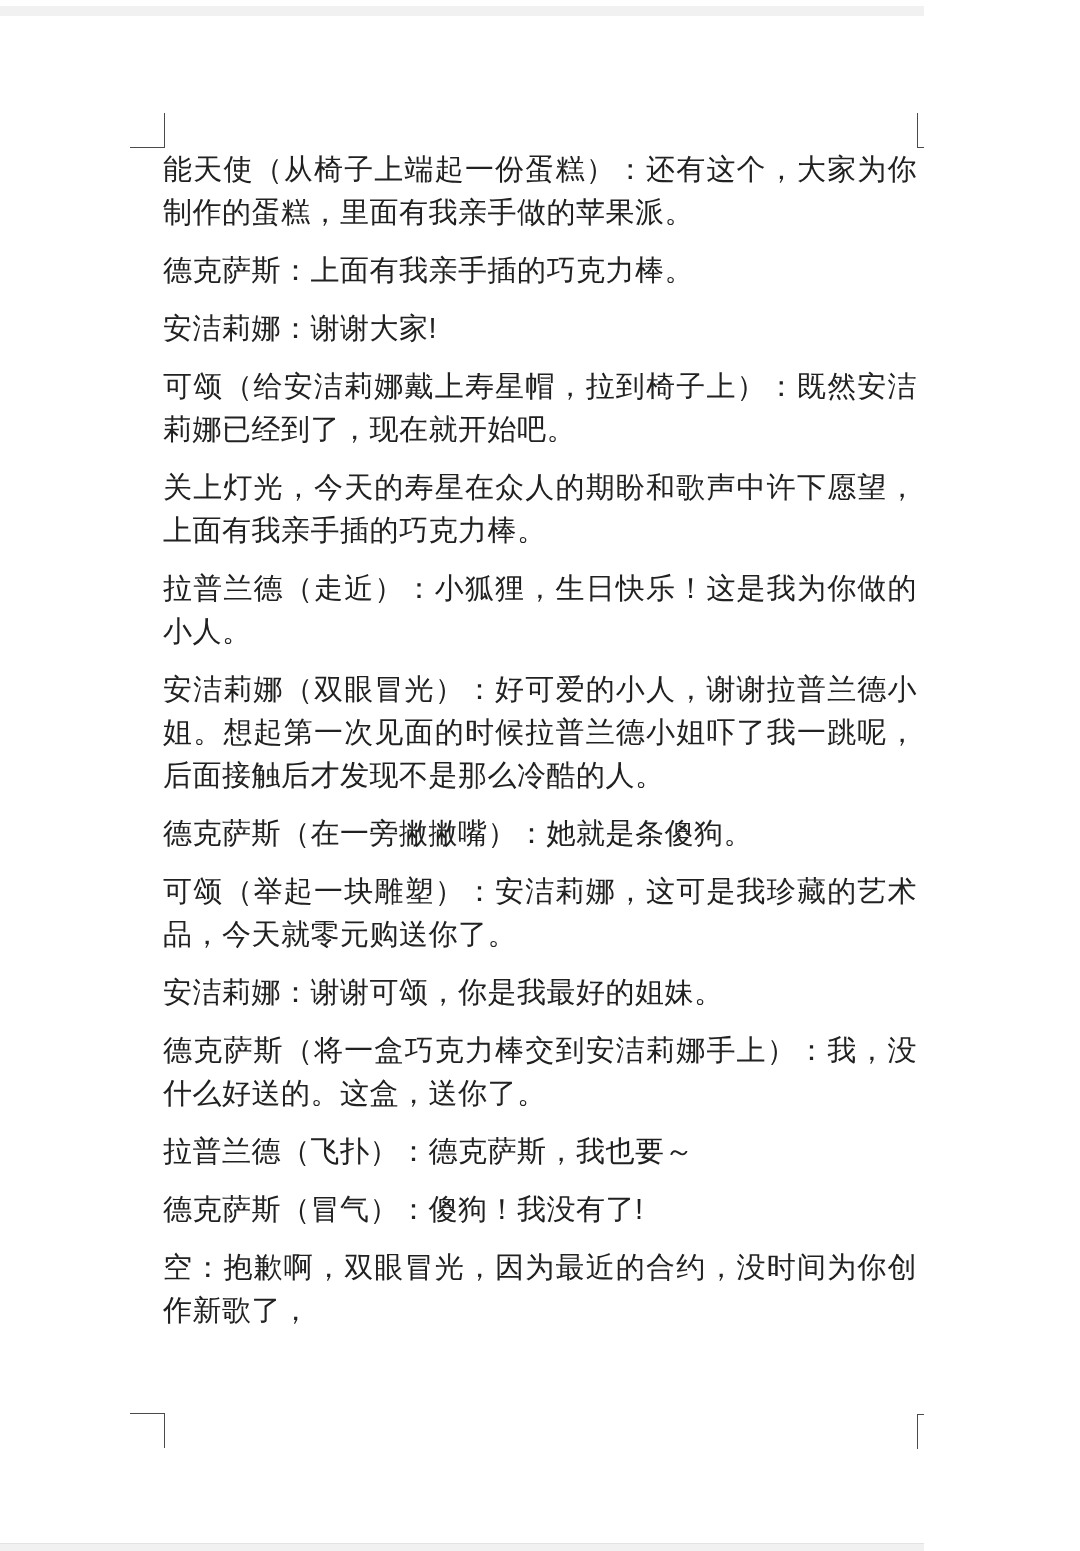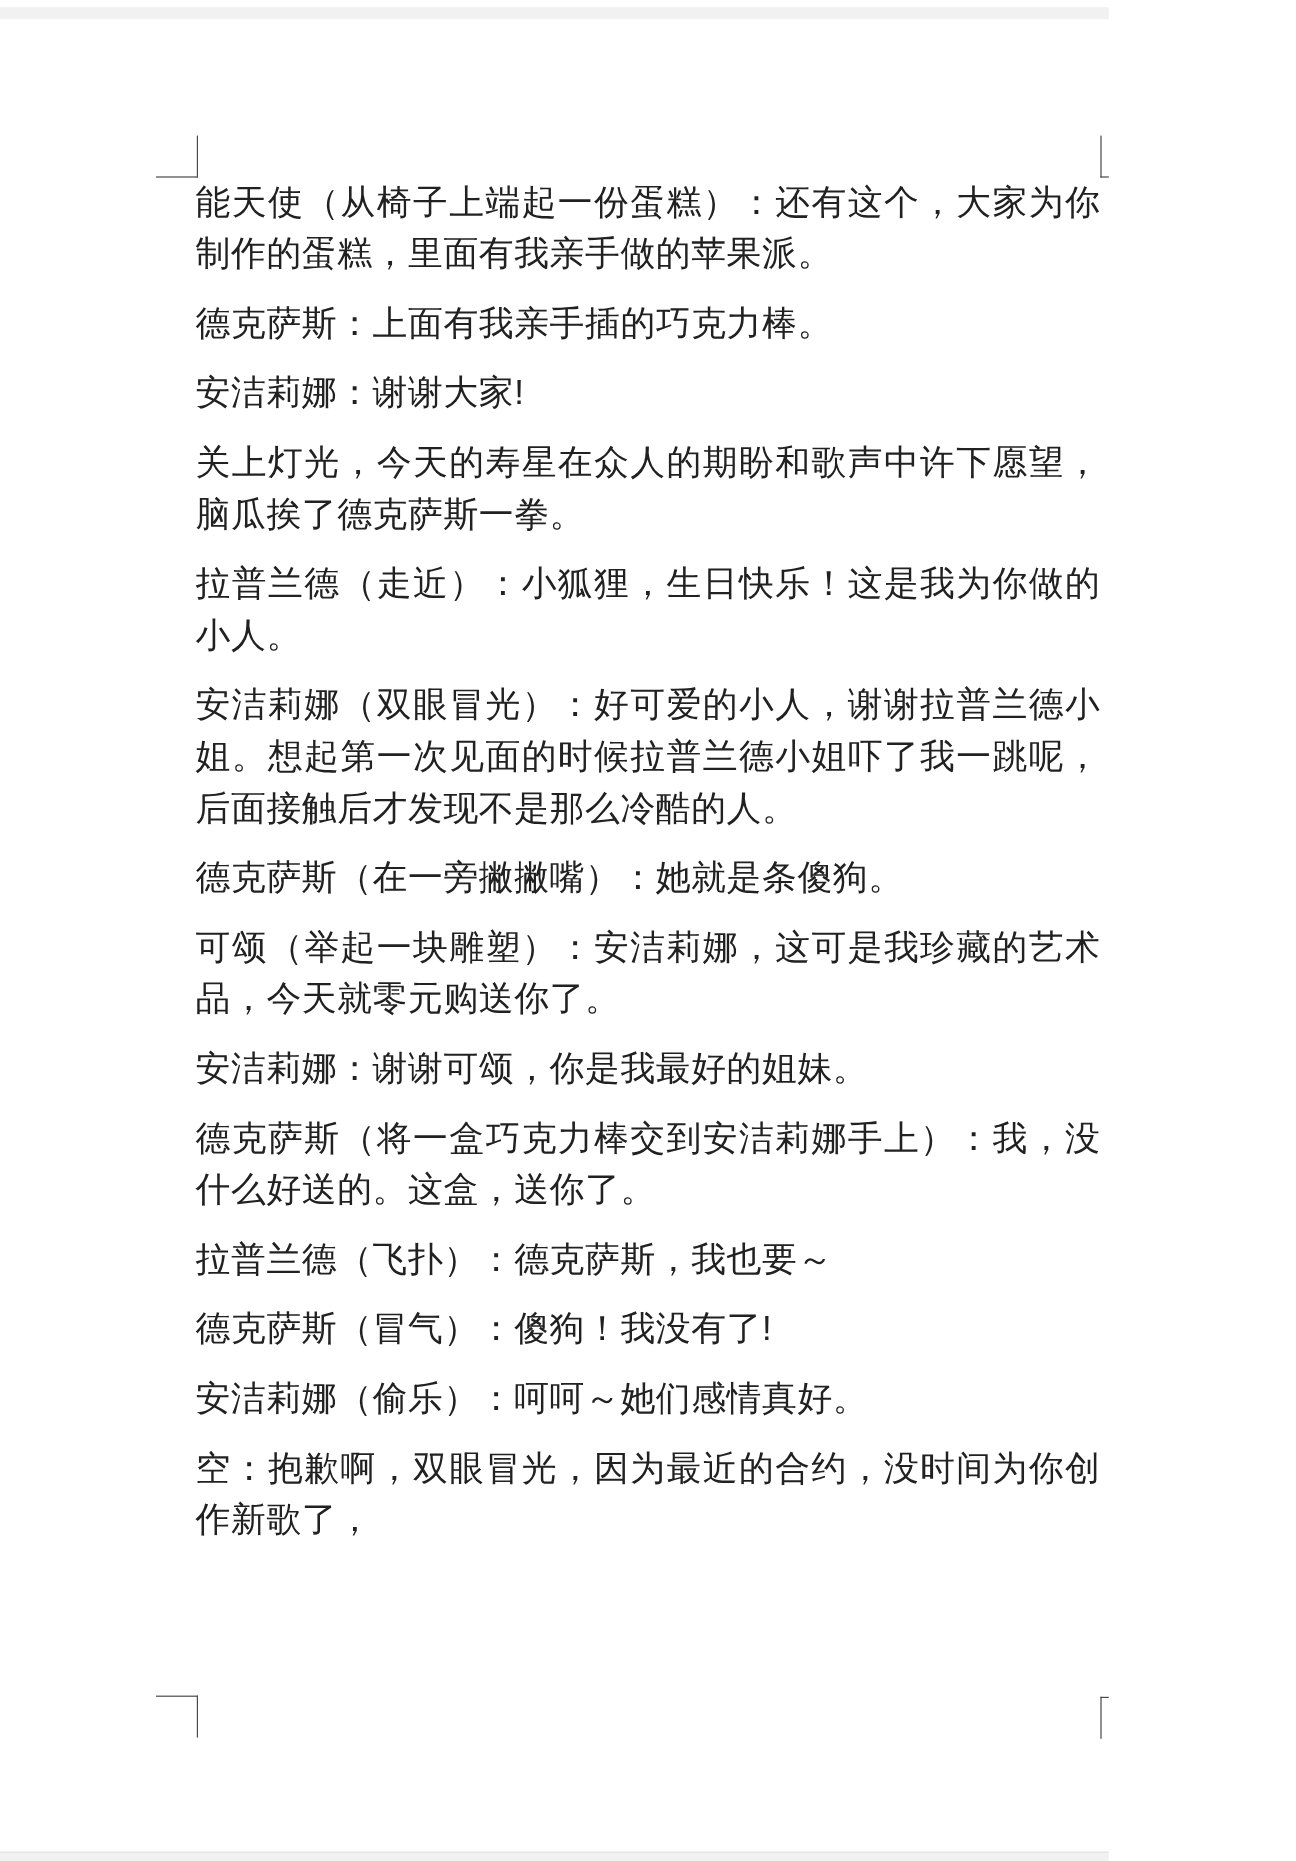--- a/index.html
+++ b/index.html
@@ -75,30 +75,30 @@
 
   <div class="crop tl"></div>
   <div class="crop tr"></div>
   <div class="crop bl"></div>
   <div class="crop br"></div>
 
   <div class="content">
       <p>能天使（从椅子上端起一份蛋糕）：还有这个，大家为你制作的蛋糕，里面有我亲手做的苹果派。</p>
       <p>德克萨斯：上面有我亲手插的巧克力棒。</p>
       <p>安洁莉娜：谢谢大家!</p>
-      <p>关上灯光，今天的寿星在众人的期盼和歌声中许下愿望，脑瓜挨了德克萨斯一拳。</p>
+      <p>可颂（给安洁莉娜戴上寿星帽，拉到椅子上）：既然安洁莉娜已经到了，现在就开始吧。</p>
+      <p>关上灯光，今天的寿星在众人的期盼和歌声中许下愿望，上面有我亲手插的巧克力棒。</p>
       <p>拉普兰德（走近）：小狐狸，生日快乐！这是我为你做的小人。</p>
       <p>安洁莉娜（双眼冒光）：好可爱的小人，谢谢拉普兰德小姐。想起第一次见面的时候拉普兰德小姐吓了我一跳呢，后面接触后才发现不是那么冷酷的人。</p>
       <p>德克萨斯（在一旁撇撇嘴）：她就是条傻狗。</p>
       <p>可颂（举起一块雕塑）：安洁莉娜，这可是我珍藏的艺术品，今天就零元购送你了。</p>
       <p>安洁莉娜：谢谢可颂，你是我最好的姐妹。</p>
       <p>德克萨斯（将一盒巧克力棒交到安洁莉娜手上）：我，没什么好送的。这盒，送你了。</p>
       <p>拉普兰德（飞扑）：德克萨斯，我也要～</p>
       <p>德克萨斯（冒气）：傻狗！我没有了!</p>
-      <p>安洁莉娜（偷乐）：呵呵～她们感情真好。</p>
       <p>空：抱歉啊，双眼冒光，因为最近的合约，没时间为你创作新歌了，</p>
     </div>
 
   <div class="page-gap bottom"></div>
 
   <div class="page-pill">
     <span>9</span>
   </div>
 
 </div>

